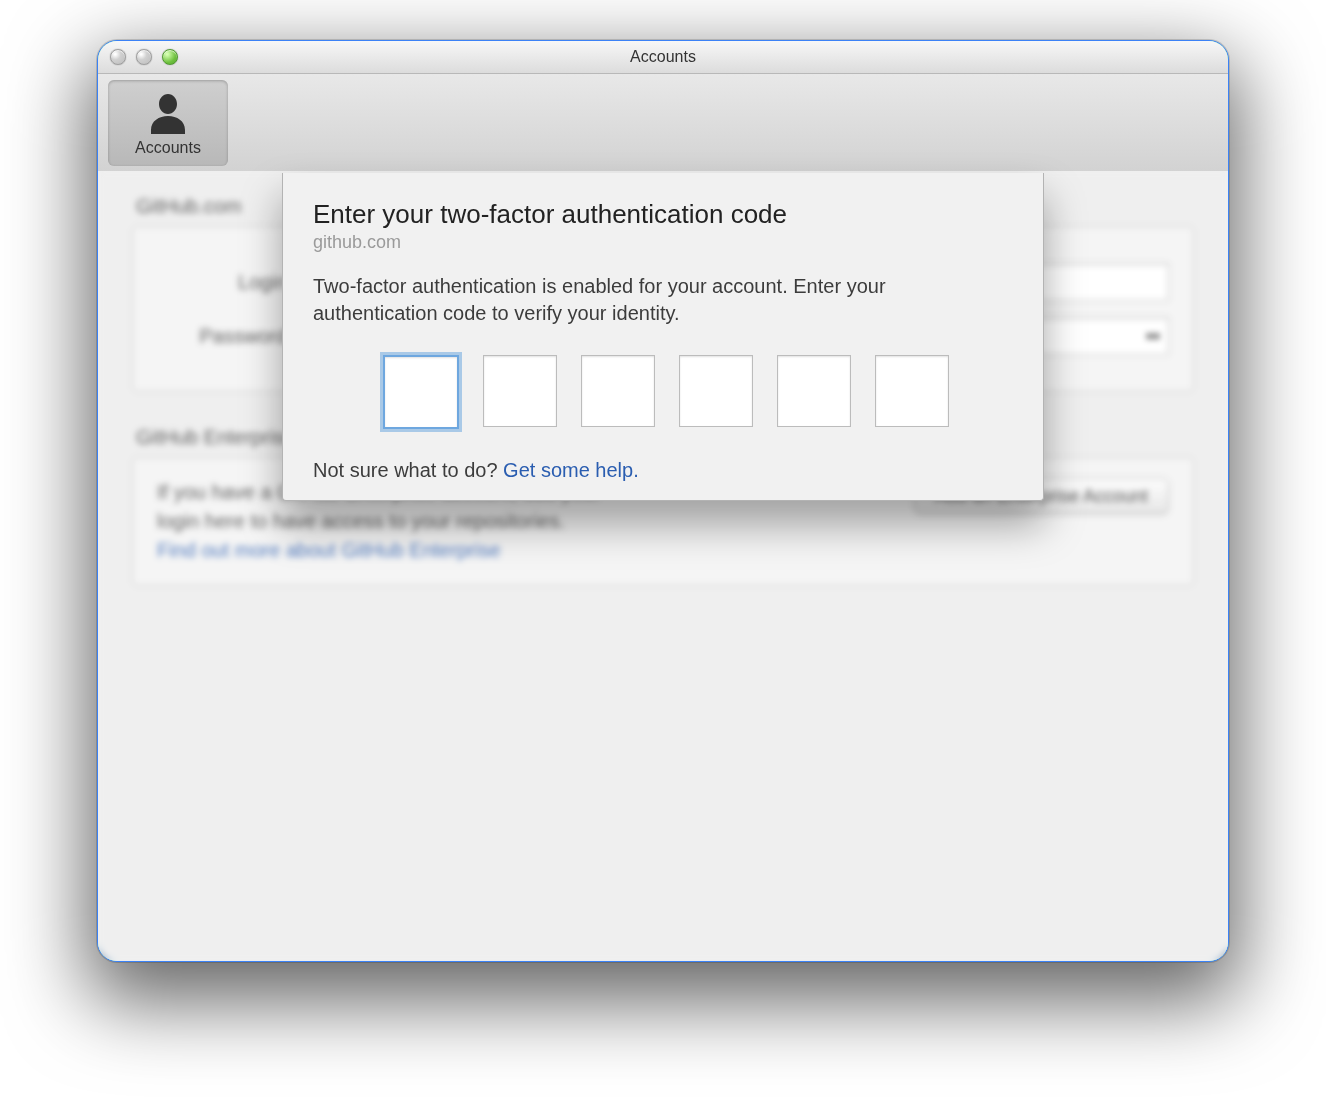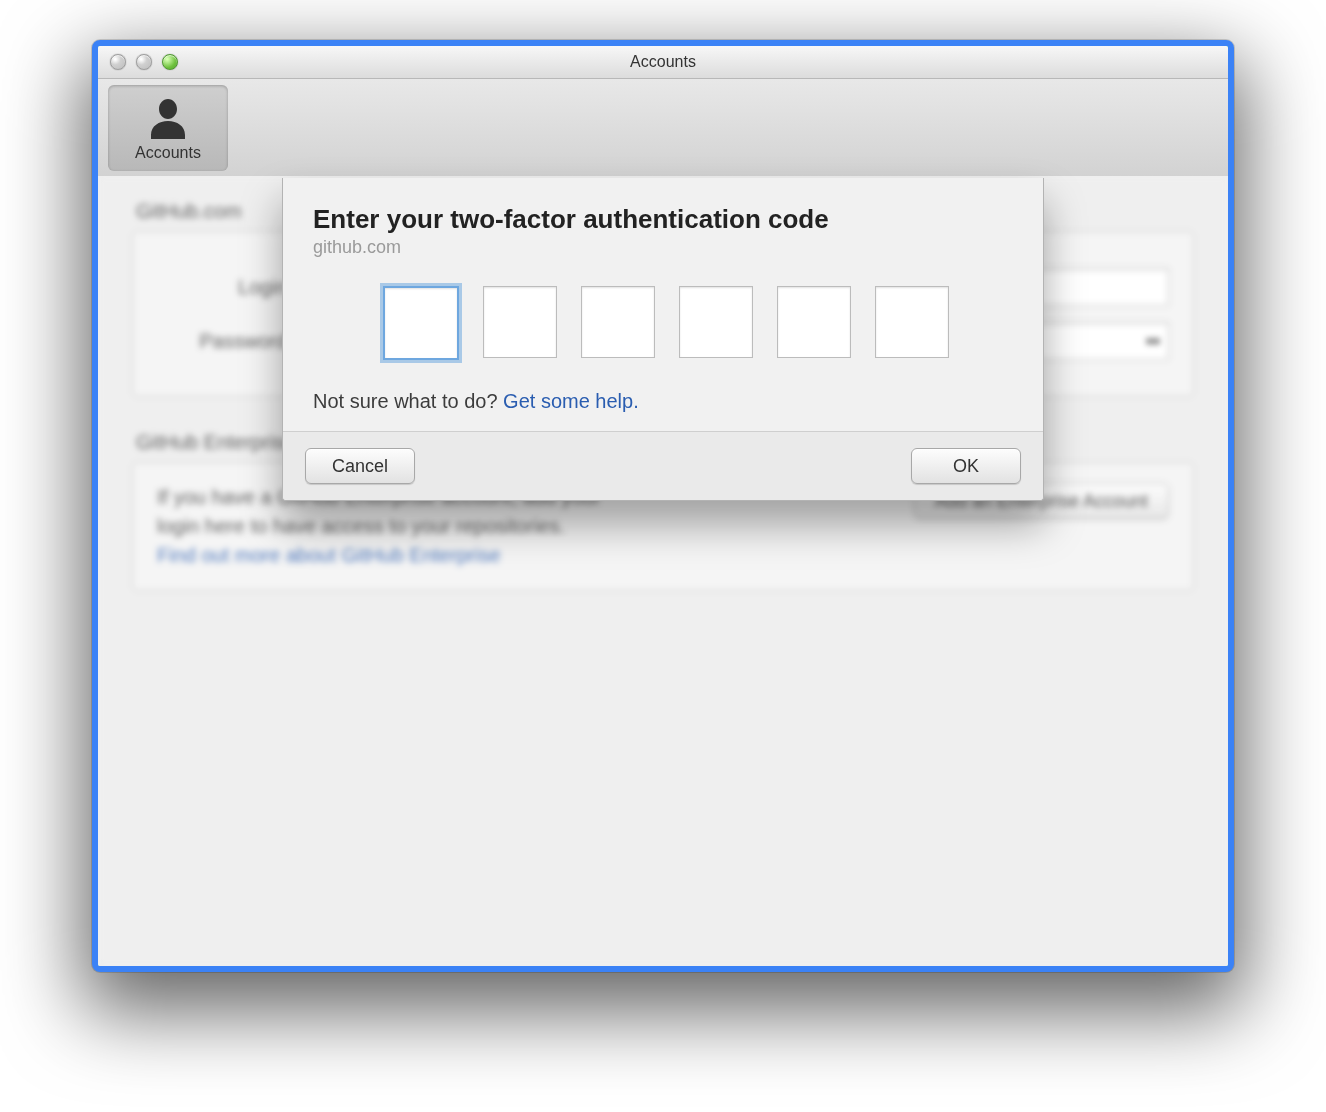--- a/index.html
+++ b/index.html
@@ -9,22 +9,22 @@
     --link:#2a5db0;
   }
   html,body{margin:0;padding:0;background:#fff;font-family:var(--font);}
   .stage{
     width:1326px;height:1112px;
     display:flex;align-items:flex-start;justify-content:center;
     padding-top:40px;box-sizing:border-box;
   }
   .window{
     width:1130px;height:920px;
-    border:6px solid #3b82f6;
-    border-radius:8px;
+    border:1px solid #3b82f6;
+    border-radius:20px;
     box-shadow:0 30px 80px 10px rgba(0,0,0,.6),0 0 0 1px rgba(0,0,0,.15);
     background:#86efac;
     position:relative;
     overflow:hidden;
   }
   
   .titlebar{
     height:32px;
     background:linear-gradient(#f7f7f7,#dcdcdc);
     border-bottom:1px solid #b8b8b8;
@@ -106,21 +106,21 @@
     position:absolute;
     top:132px;left:50%;transform:translateX(-50%);
     width:760px;
     background:#f1f1f1;
     border:1px solid #b3b3b3;
     border-top:none;
     border-radius:0 0 4px 4px;
     box-shadow:0 24px 40px rgba(0,0,0,.35);
   }
   .sheet-body{padding:26px 30px 18px 30px;}
-  .sheet-title{font-size:26px;font-weight:700;color:#222;margin:0 0 2px;}
+  .sheet-title{font-size:26px;font-weight:400;color:#222;margin:0 0 2px;}
   .sheet-sub{font-size:18px;color:#9a9a9a;margin:0 0 20px;}
   .sheet-p{font-size:20px;color:#3c3c3c;margin:0 0 14px;line-height:1.35;}
   .code-row{display:flex;gap:24px;margin:28px 0 30px 70px;}
   .code-cell{
     width:68px;height:68px;border:1px solid #bcbcbc;background:#fff;
     box-shadow:inset 0 1px 2px rgba(0,0,0,.12);
     font-size:30px;text-align:center;
   }
   .code-cell.focused{
     border:2px solid #6ea7df;outline:3px solid rgba(110,167,223,.55);outline-offset:0;
@@ -186,32 +186,29 @@
       </div>
 
     </div>
 
     <div class="blur-veil"></div>
 
     <div class="sheet">
       <div class="sheet-body">
         <div class="sheet-title">Enter your two-factor authentication code</div>
         <div class="sheet-sub">github.com</div>
+        <p class="sheet-p">Two-factor authentication is enabled for your account. Enter your authentication code to verify your identity.</p>
         <div class="code-row">
           <input class="code-cell focused" maxlength="1" style="">
           <input class="code-cell" maxlength="1" style="">
           <input class="code-cell" maxlength="1" style="">
           <input class="code-cell" maxlength="1" style="">
           <input class="code-cell" maxlength="1" style="">
           <input class="code-cell" maxlength="1" style="">
         </div>
         <div class="help-row">
           <span>Not sure what to do? </span><span class="link">Get some help.</span>
         </div>
       </div>
-      <div class="sheet-footer">
-        <button class="mac-btn">Cancel</button>
-        <button class="mac-btn">OK</button>
-      </div>
     </div>
 
   </div>
 </div>
 
 </body></html>

